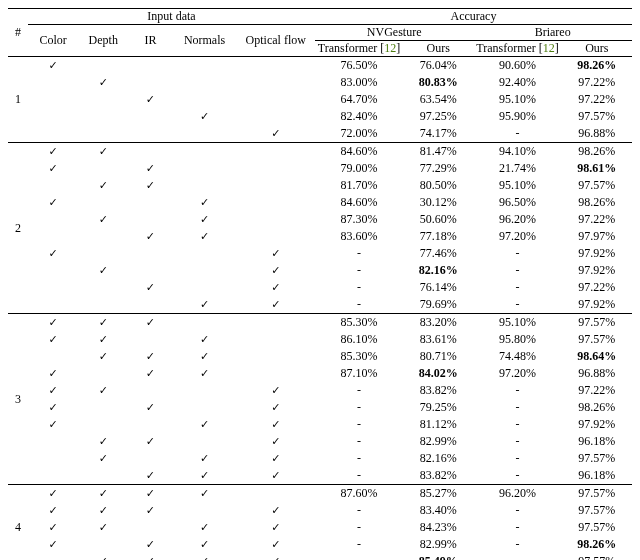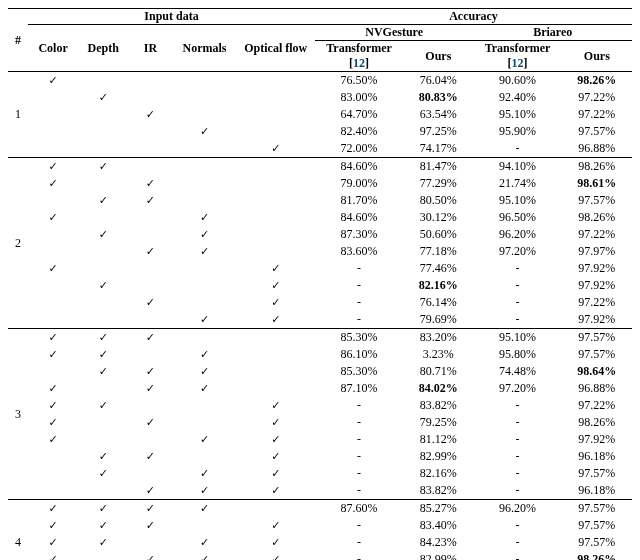--- a/index.html
+++ b/index.html
@@ -1,23 +1,23 @@
 <!DOCTYPE html>
 <html><head>
 <meta charset="utf-8">
 <style>
   body{margin:0;padding:8px;font-family:"Times New Roman",Times,serif;font-size:12px;color:#000;background:#fff}
   table{border-collapse:collapse;width:624px;table-layout:fixed}
   th,td{padding:0;margin:0}
   .top1{border-top:1.2px solid #000}
   .mid{border-bottom:.6px solid #000}
   .ctr{text-align:center}
-  .hdr{font-weight:700}
+  .hdr{font-weight:400}
   .ck{font-family:"Segoe UI Symbol","Apple Symbols",sans-serif;font-size:11px}
-  a.ref{color:#0c4a6e;text-decoration:none}
+  a.ref{color:#4d7c0f;text-decoration:none}
   td{height:17px;line-height:17px;white-space:nowrap;overflow:hidden}
   .b{font-weight:700}
 </style>
 </head>
 <body>
 
 <table>
 <colgroup>
   <col style="width:20px">
       <col style="width:50px">
@@ -232,21 +232,21 @@
         <td class="ctr">95.10%</td>
         <td class="ctr">97.57%</td>
       </tr>
       <tr>
         <td class="ctr ck">✓</td>
         <td class="ctr ck">✓</td>
         <td class="ctr ck"></td>
         <td class="ctr ck">✓</td>
         <td class="ctr ck"></td>
         <td class="ctr">86.10%</td>
-        <td class="ctr">3.23%</td>
+        <td class="ctr">83.61%</td>
         <td class="ctr">95.80%</td>
         <td class="ctr">97.57%</td>
       </tr>
       <tr>
         <td class="ctr ck"></td>
         <td class="ctr ck">✓</td>
         <td class="ctr ck">✓</td>
         <td class="ctr ck">✓</td>
         <td class="ctr ck"></td>
         <td class="ctr">85.30%</td>

